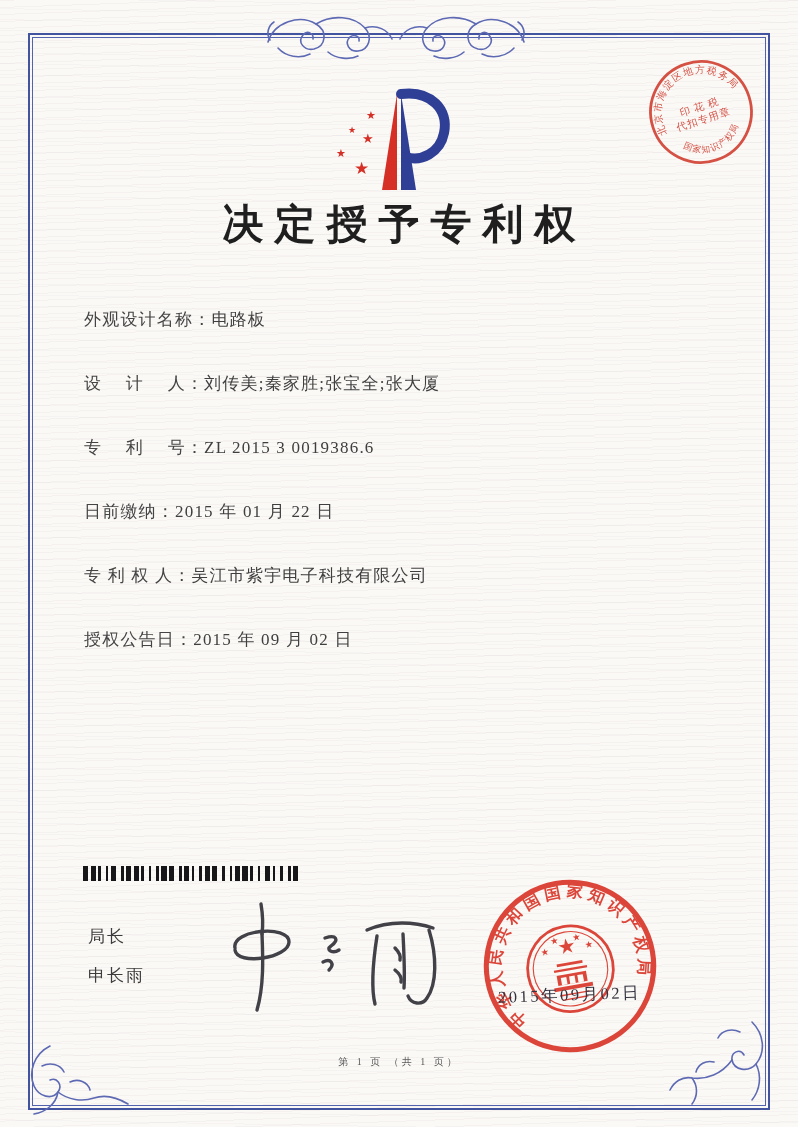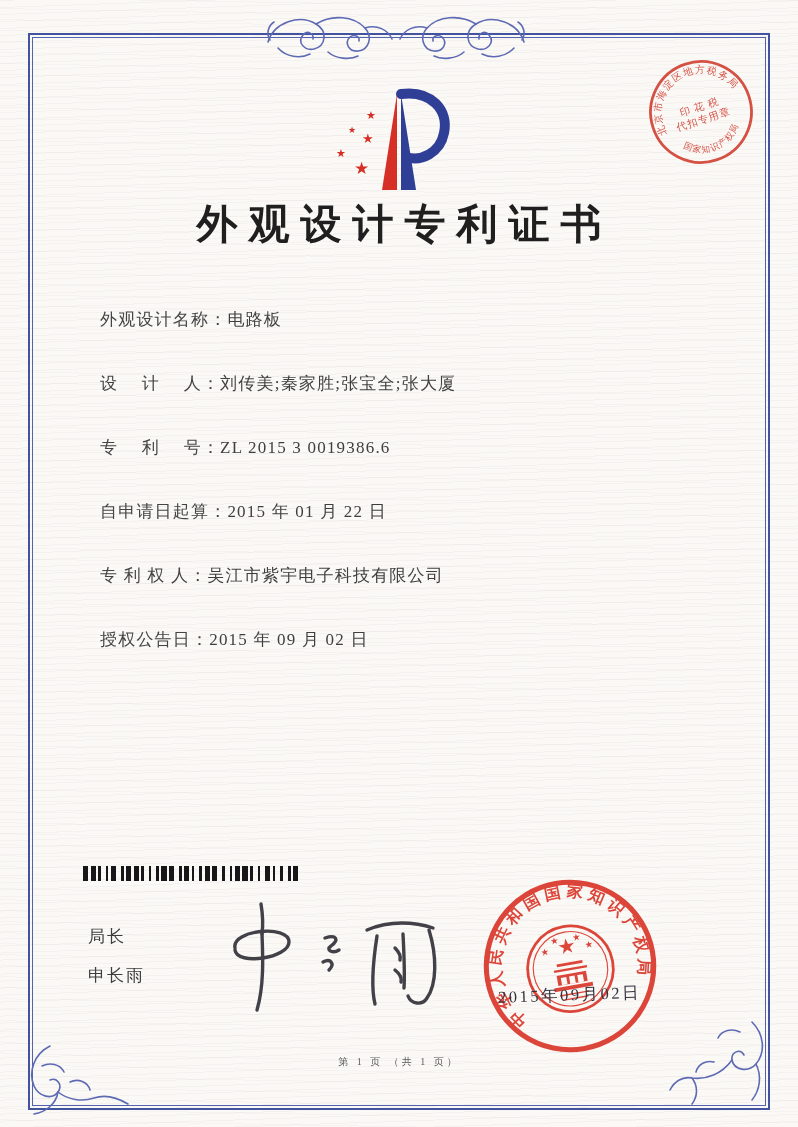--- a/index.html
+++ b/index.html
@@ -30,21 +30,21 @@
   
   .cert-no { position:absolute; left:73px; top:70px; font-size:17px; letter-spacing:4px;
              color:#4a4a4a; z-index:3; }
   .logo { position:absolute; left:333px; top:80px; width:134px; height:118px; z-index:3; }
   .logo .star { position:absolute; color:#d62f26; line-height:1; }
   .title { position:absolute; left:0; top:197px; width:100%; text-align:center;
            font-size:41px; font-weight:bold; letter-spacing:11px; padding-left:11px;
            color:#1f1f1f; z-index:3; }
   
   .fields { position:absolute; left:84px; top:308px; width:640px; z-index:3; }
-  .field { position:absolute; left:16px; font-size:17px; color:#3f3f3f; letter-spacing:1.2px;
+  .field { position:absolute; left:0; font-size:17px; color:#3f3f3f; letter-spacing:1.2px;
            white-space:nowrap; }
   .field .lbl { color:#444; }
   .f0{top:0px} .f1{top:64px} .f2{top:128px} .f3{top:192px} .f4{top:256px} .f5{top:320px}
   
   .body-text { position:absolute; left:84px; top:650px; width:638px; z-index:3;
                font-size:15.5px; line-height:27px; color:#454545; text-align:justify; }
   .body-text p { text-indent:2em; }
   
   .barcode { position:absolute; left:83px; top:866px; width:218px; height:15px;
              display:flex; z-index:3; }
@@ -117,27 +117,27 @@
       <polygon points="68,14 68,110 83,110" fill="#2f3f96"></polygon>
       <path d="M68,14 C98,10 116,30 111,53 C107,73 88,82 73,77" stroke="#2f3f96" stroke-width="10" fill="none" stroke-linecap="round"></path>
     </svg>
     <span class="star" style="left:33px; top:30px; font-size:11px;">★</span>
     <span class="star" style="left:15px; top:46px; font-size:9px;">★</span>
     <span class="star" style="left:29px; top:52px; font-size:13px;">★</span>
     <span class="star" style="left:3px; top:68px; font-size:11px;">★</span>
     <span class="star" style="left:21px; top:80px; font-size:17px;">★</span>
   </div>
 
-  <div class="title">外观设计专利证书</div>
+  <div class="title">决定授予专利权</div>
 
   <div class="fields">
     <div class="field f0"><span class="lbl">外观设计名称：</span><span>电路板</span></div>
     <div class="field f1"><span class="lbl">设　 计　 人：</span><span>刘传美;秦家胜;张宝全;张大厦</span></div>
     <div class="field f2"><span class="lbl">专　 利　 号：</span><span>ZL 2015 3 0019386.6</span></div>
-    <div class="field f3"><span class="lbl">自申请日起算：</span><span>2015 年 01 月 22 日</span></div>
+    <div class="field f3"><span class="lbl">日前缴纳：</span><span>2015 年 01 月 22 日</span></div>
     <div class="field f4"><span class="lbl">专 利 权 人：</span><span>吴江市紫宇电子科技有限公司</span></div>
     <div class="field f5"><span class="lbl">授权公告日：</span><span>2015 年 09 月 02 日</span></div>
   </div>
 
   <div class="body-text">
   </div>
 
   <div class="barcode">
       <span style="width: 2.32558%; background: rgb(23, 23, 26);"></span>
       <span style="width: 1.16279%; background: transparent;"></span>

